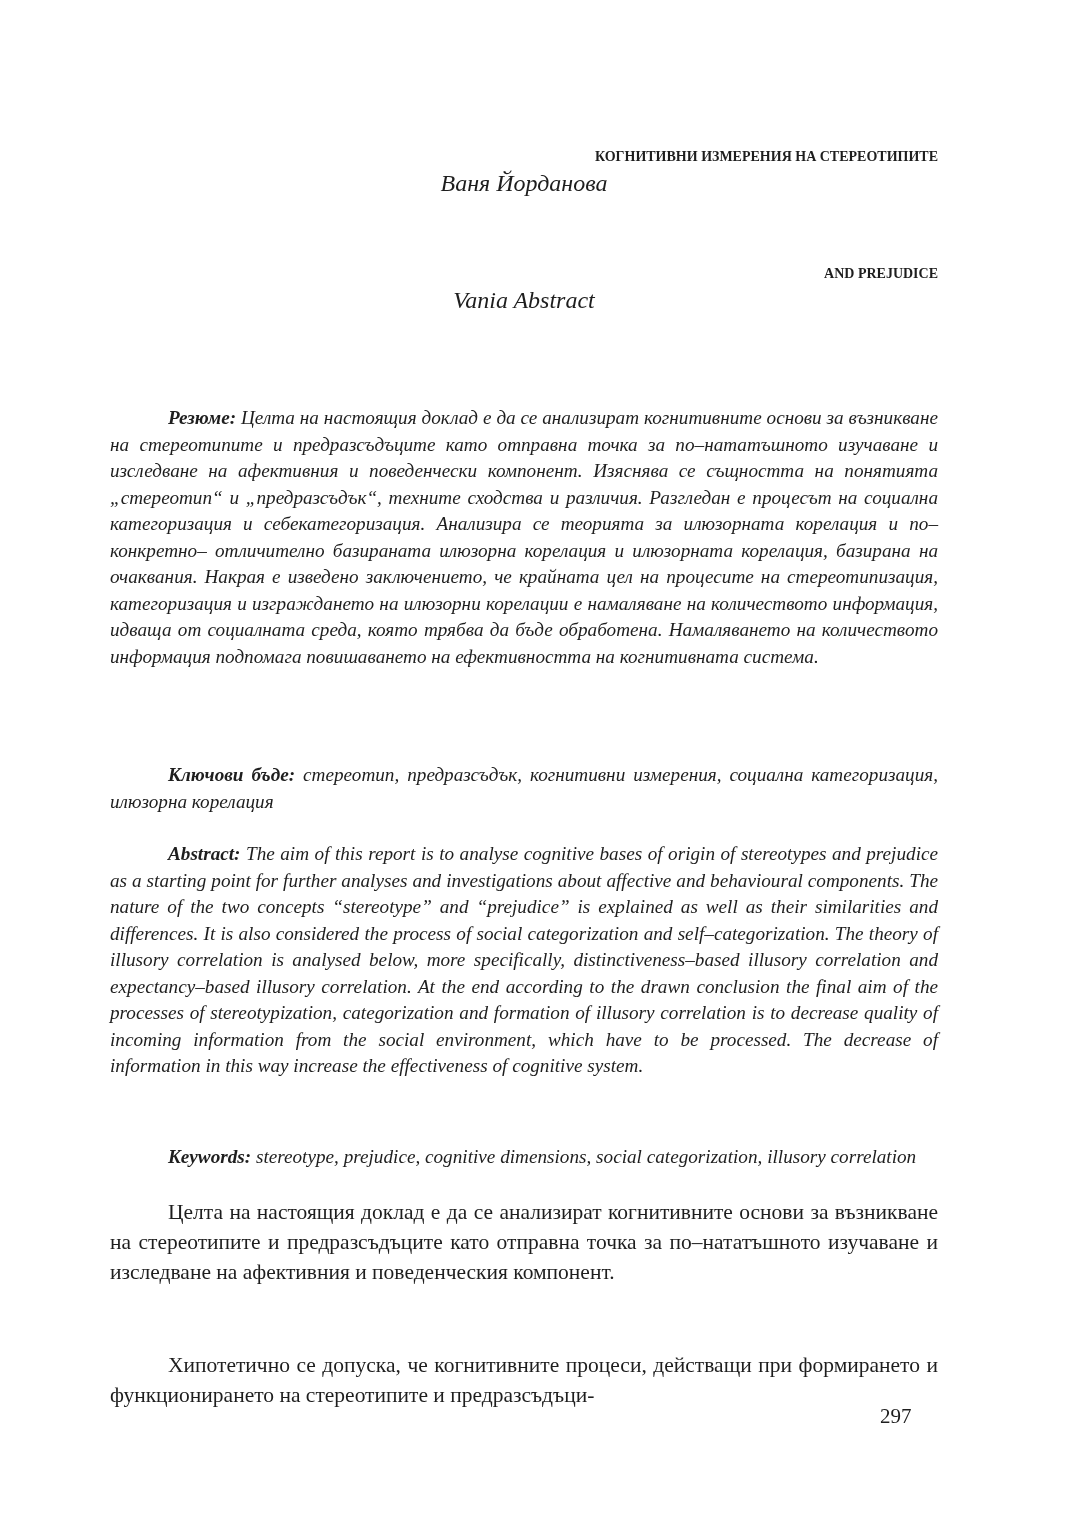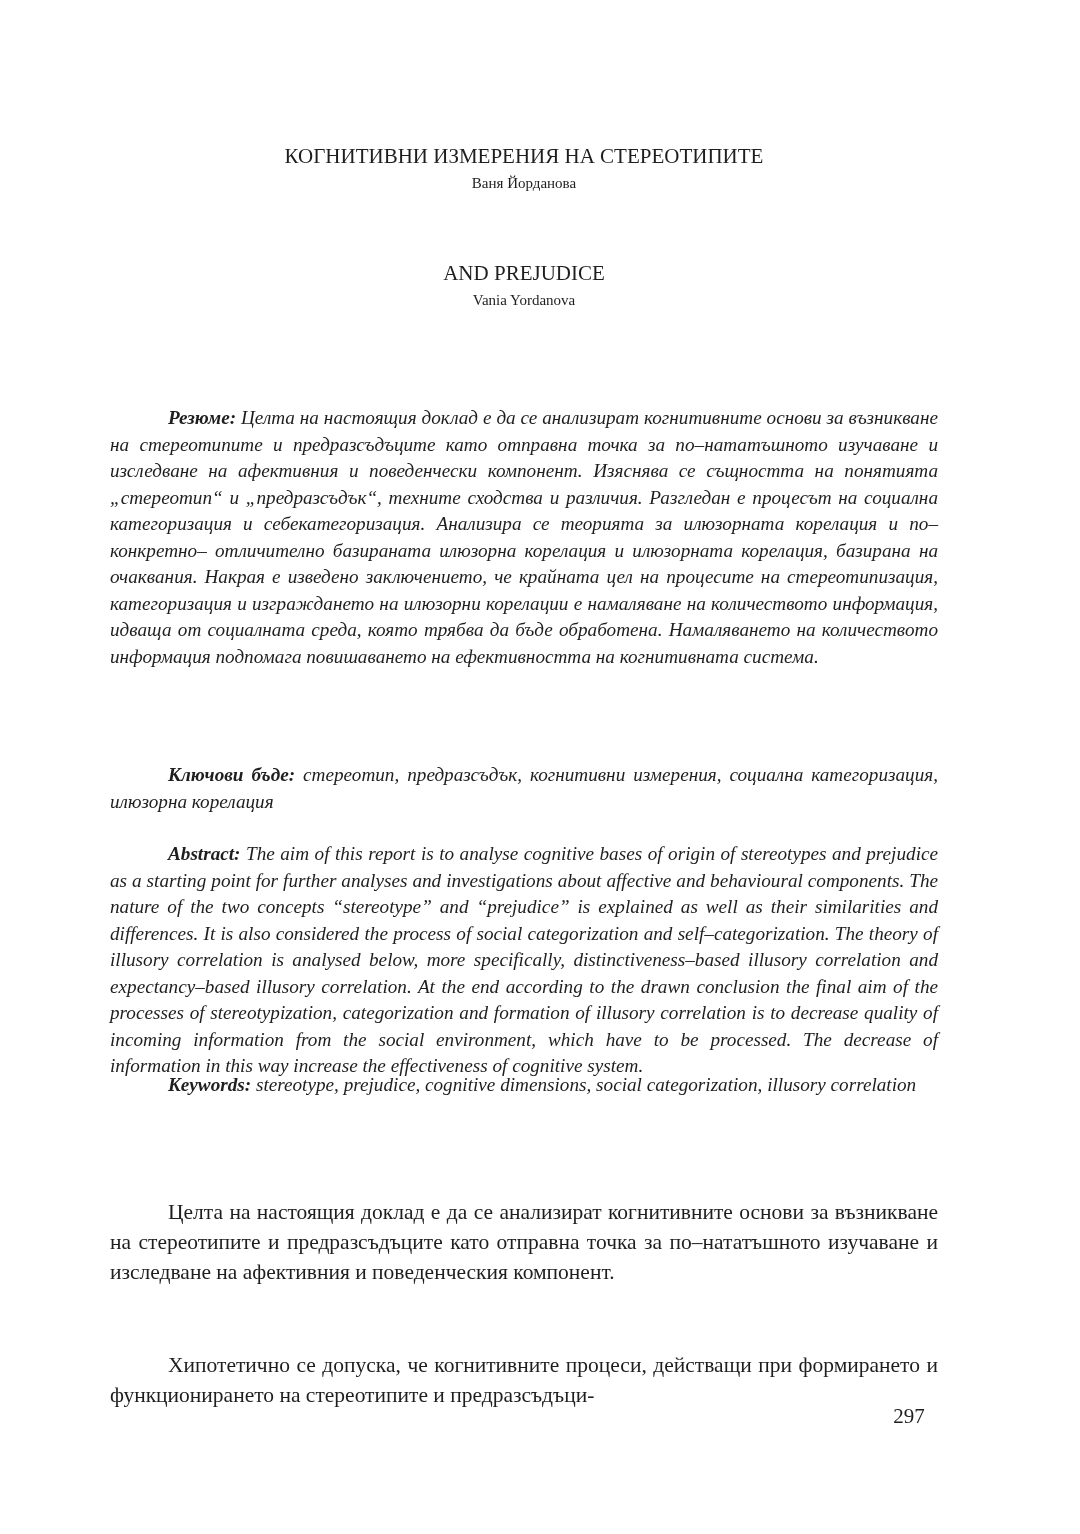--- a/index.html
+++ b/index.html
@@ -1,52 +1,52 @@
 <!DOCTYPE html>
 <html><head>
 <meta charset="utf-8">
 <style>
   html, body { margin: 0; padding: 0; background: #ffffff; }
   body { width: 1080px; height: 1534px; position: relative; overflow: hidden;
          font-family: "Liberation Serif", "DejaVu Serif", serif; color: #1e1e1e; }
   .page { position: absolute; left: 0; top: 0; width: 1080px; height: 1534px; }
   .title-block { position: absolute; left: 110px; width: 828px; text-align: center; }
-  .title { font-weight: normal; font-size: 21px; line-height: 27px; letter-spacing: 0px; }
-  .author { font-size: 15px; line-height: 27px; }
+  .title { font-weight: bold; font-size: 14px; line-height: 27px; letter-spacing: 0px; text-align: right; }
+  .author { font-size: 24px; line-height: 27px; font-style: italic; }
   .bg-title { top: 143px; }
   .en-title { top: 260px; }
   .abstract { position: absolute; left: 110px; width: 828px; font-style: italic;
               font-size: 19.2px; line-height: 26.5px; text-align: justify; margin-top: 28px; }
   .abstract .lead { font-weight: bold; }
   .indent { text-indent: 58px; }
   .resume { top: 377px; }
   .bg-keywords { top: 734px; }
   .en-abstract { top: 813px; font-style: italic; }
-  .en-keywords { top: 1044px; }
+  .en-keywords { top: 1116px; }
   .body-text { position: absolute; left: 110px; width: 828px; font-size: 21.5px; line-height: 30px;
                text-align: justify; }
   .body-p1 { top: 1197px; }
   .body-p2 { top: 1319px; margin-top: 31px; }
-  .page-number { position: absolute; left: 880px; top: 1403px; width: 58px; text-align: center;
+  .page-number { position: absolute; left: 880px; top: 1403px; width: 58px; text-align: left;
                  font-size: 21px; line-height: 27px; }
   p { margin: 0; }
 </style>
 </head>
 <body>
 
 <div class="page">
 
   <div class="title-block bg-title">
     <div class="title">КОГНИТИВНИ ИЗМЕРЕНИЯ НА СТЕРЕОТИПИТЕ</div>
     <div class="author">Ваня Йорданова</div>
   </div>
 
   <div class="title-block en-title">
     <div class="title">AND PREJUDICE</div>
-    <div class="author">Vania Yordanova</div>
+    <div class="author">Vania Abstract</div>
   </div>
 
   <p class="abstract indent resume"><span class="lead">Резюме:</span><span> Целта на настоящия доклад е да се анализират когнитивните основи за възникване на стереотипите и предразсъдъците като отправна точка за по–нататъшното изучаване и изследване на афективния и поведенчески компонент. Изяснява се същността на понятията „стереотип“ и „предразсъдък“, техните сходства и различия. Разгледан е процесът на социална категоризация и себекатегоризация. Анализира се теорията за илюзорната корелация и по–конкретно– отличително базираната илюзорна корелация и илюзорната корелация, базирана на очаквания. Накрая е изведено заключението, че крайната цел на процесите на стереотипизация, категоризация и изграждането на илюзорни корелации е намаляване на количеството информация, идваща от социалната среда, която трябва да бъде обработена. Намаляването на количеството информация подпомага повишаването на ефективността на когнитивната система.</span></p>
 
   <p class="abstract indent bg-keywords"><span class="lead">Ключови бъде:</span><span> стереотип, предразсъдък, когнитивни измерения, социална категоризация, илюзорна корелация</span></p>
 
   <p class="abstract indent en-abstract"><span class="lead">Abstract:</span><span> The aim of this report is to analyse cognitive bases of origin of stereotypes and prejudice as a starting point for further analyses and investigations about affective and behavioural components. The nature of the two concepts “stereotype” and “prejudice” is explained as well as their similarities and differences. It is also considered the process of social categorization and self–categorization. The theory of illusory correlation is analysed below, more specifically, distinctiveness–based illusory correlation and expectancy–based illusory correlation. At the end according to the drawn conclusion the final aim of the processes of stereotypization, categorization and formation of illusory correlation is to decrease quality of incoming information from the social environment, which have to be processed. The decrease of information in this way increase the effectiveness of cognitive system.</span></p>
 
   <p class="abstract indent en-keywords"><span class="lead">Keywords:</span><span> stereotype, prejudice, cognitive dimensions, social categorization, illusory correlation</span></p>
 

